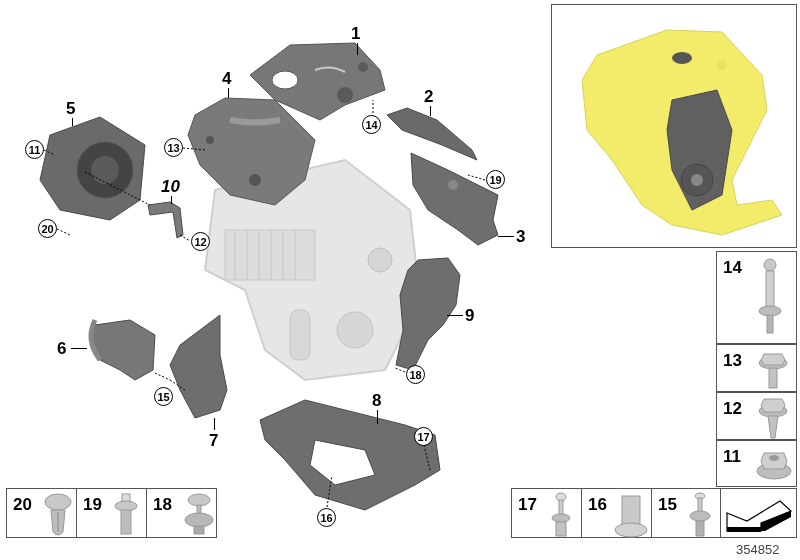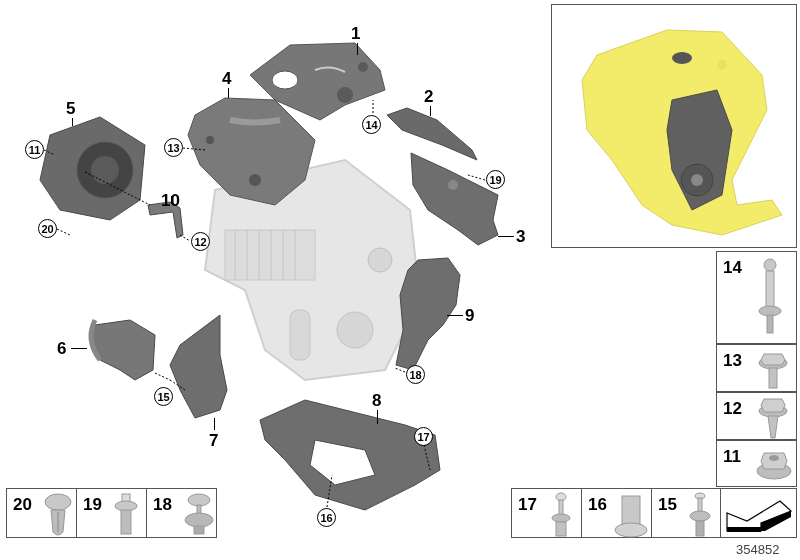--- a/index.html
+++ b/index.html
@@ -95,21 +95,21 @@
 <div class="callout" style="left:66px;top:100px;">5</div>
 <div class="leader" style="left:72px;top:118px;width:1px;height:8px;"></div>
 <div class="callout" style="left:57px;top:340px;">6</div>
 <div class="leader" style="left:71px;top:348px;width:16px;height:1px;"></div>
 <div class="callout" style="left:209px;top:432px;">7</div>
 <div class="leader" style="left:214px;top:418px;width:1px;height:12px;"></div>
 <div class="callout" style="left:372px;top:392px;">8</div>
 <div class="leader" style="left:377px;top:410px;width:1px;height:14px;"></div>
 <div class="callout" style="left:465px;top:307px;">9</div>
 <div class="leader" style="left:447px;top:315px;width:16px;height:1px;"></div>
-<div class="callout" style="left:161px;top:192px;">10</div>
+<div class="callout" style="left:161px;top:178px;font-style:italic;">10</div>
 <div class="leader" style="left:171px;top:196px;width:1px;height:8px;"></div>
 
 <div class="circ" style="left:25px;top:140px;">11</div>
 <div class="circ" style="left:191px;top:232px;">12</div>
 <div class="circ" style="left:164px;top:138px;">13</div>
 <div class="circ" style="left:362px;top:115px;">14</div>
 <div class="circ" style="left:154px;top:387px;">15</div>
 <div class="circ" style="left:317px;top:508px;">16</div>
 <div class="circ" style="left:414px;top:427px;">17</div>
 <div class="circ" style="left:406px;top:365px;">18</div>

